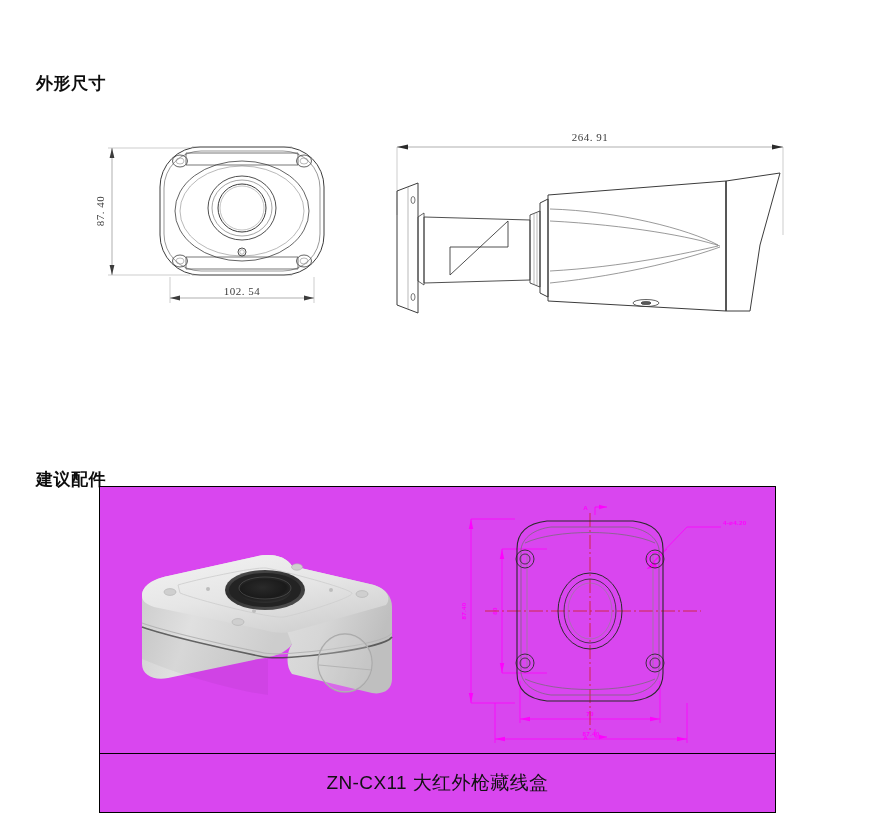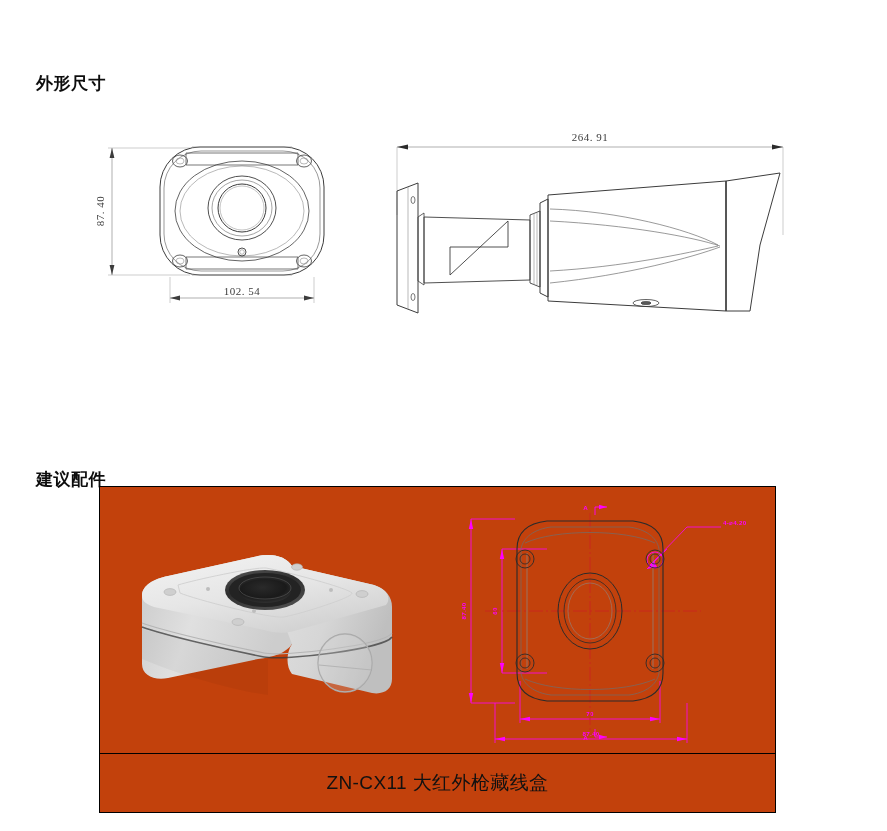--- a/index.html
+++ b/index.html
@@ -15,21 +15,21 @@
     letter-spacing:0.5px;color:#0d0d0d;white-space:nowrap;margin-top:44px;
   }
   #title-dimensions{left:36px;top:28px;}
   #title-accessories{left:36px;top:424px;}
 
   .dwg{position:absolute;}
 
   
   .acc-panel{
     position:absolute;left:99px;top:486px;width:677px;height:327px;
-    border:1.6px solid #000;box-sizing:border-box;background:#c2410c;
+    border:1.6px solid #000;box-sizing:border-box;background:#d946ef;
   }
   .acc-body{position:absolute;left:0;top:0;right:0;height:266px;overflow:hidden;}
   .acc-caption-row{
     position:absolute;left:0;right:0;top:266px;height:59px;
     border-top:1.6px solid #000;box-sizing:border-box;
     display:flex;align-items:center;justify-content:center;
   }
   .acc-caption{
     font-size:19px;color:#111;letter-spacing:0.4px;white-space:nowrap;
     font-family:"Liberation Sans","DejaVu Sans",sans-serif;

